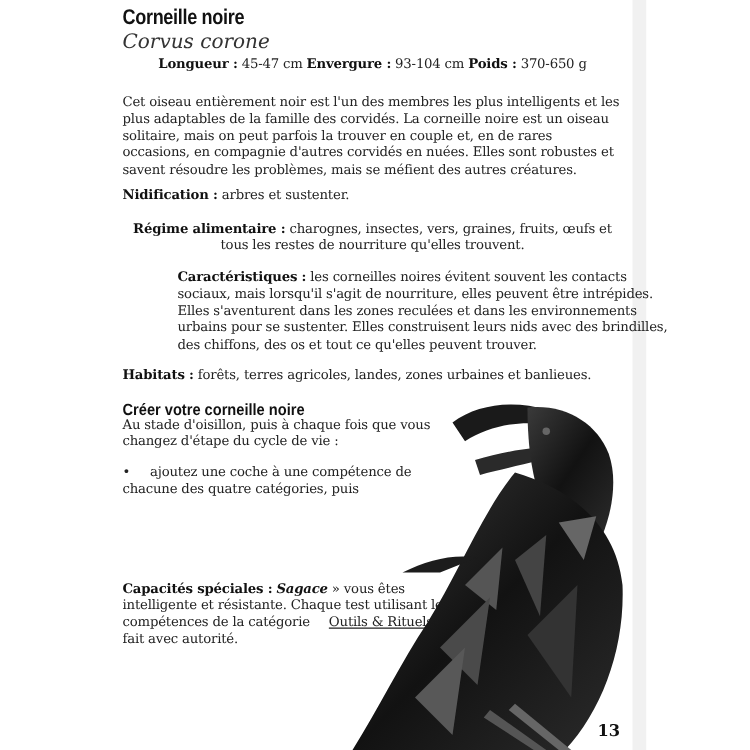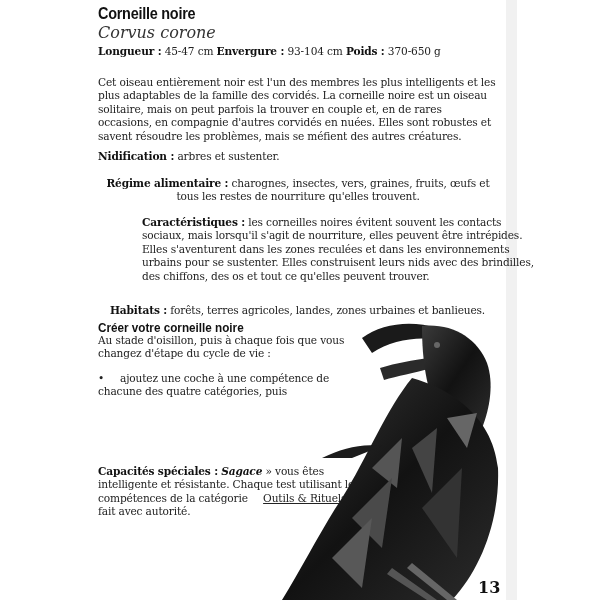--- a/index.html
+++ b/index.html
@@ -15,33 +15,33 @@
   .w400 { width:400px; }
   .w270 { width:270px; }
   .h2 { position:absolute; left:98px; top:320px; font-family:"Liberation Sans", sans-serif; font-weight:bold;
         font-size:13px; transform:scaleX(0.9); transform-origin:left; color:#111; }
   .skill { font-family:"Liberation Sans", sans-serif; font-weight:bold; font-size:8px; letter-spacing:-0.2px; }
   ul.bullets { position:absolute; left:98px; top:372px; width:270px; margin:0; padding:0; list-style:none;
                font-size:10.6px; line-height:13.4px; color:#222; letter-spacing:-0.15px; }
   ul.bullets li { position:relative; padding-left:0; }
   ul.bullets li .dot { display:inline-block; width:22px; }
   .underline { text-decoration:underline;margin-left:12px; }
-  .pagenum { position:absolute; left:478px; top:578px; font-weight:bold; font-size:16px; color:#111; }
+  .pagenum { position:absolute; left:478px; top:578px; font-weight:bold; font-size:13px; color:#111; }
   .raven { position:absolute; left:262px; top:318px; width:238px; height:282px; }
 </style>
 </head>
 <body>
 
 <div class="page"></div>
 <div class="gutter"></div>
 
 <div class="title">Corneille noire</div>
 <div class="subtitle">Corvus corone</div>
 
-<div class="p w400" style="top:45px;">
+<div class="p w400" style="top:45px;text-align:center;">
   <b>Longueur :</b>
   <span>45-47 cm</span>
   <b>Envergure :</b>
   <span>93-104 cm</span>
   <b>Poids :</b>
   <span>370-650 g</span>
 </div>
 
 <div class="p w400" style="top:76px;">Cet oiseau entièrement noir est l'un des membres les plus intelligents et les plus adaptables de la famille des corvidés. La corneille noire est un oiseau solitaire, mais on peut parfois la trouver en couple et, en de rares occasions, en compagnie d'autres corvidés en nuées. Elles sont robustes et savent résoudre les problèmes, mais se méfient des autres créatures.</div>
 
@@ -53,21 +53,21 @@
 <div class="p w400" style="top:177px;text-align:center;">
   <b>Régime alimentaire :</b>
   <span>charognes, insectes, vers, graines, fruits, œufs et tous les restes de nourriture qu'elles trouvent.</span>
 </div>
 
 <div class="p w400" style="top:216px;margin-left:44px;">
   <b>Caractéristiques :</b>
   <span>les corneilles noires évitent souvent les contacts sociaux, mais lorsqu'il s'agit de nourriture, elles peuvent être intrépides. Elles s'aventurent dans les zones reculées et dans les environnements urbains pour se sustenter. Elles construisent leurs nids avec des brindilles, des chiffons, des os et tout ce qu'elles peuvent trouver.</span>
 </div>
 
-<div class="p w400" style="top:304px;margin-left:12px;">
+<div class="p w400" style="top:294px;">
   <b>Habitats :</b>
   <span>forêts, terres agricoles, landes, zones urbaines et banlieues.</span>
 </div>
 
 <div class="h2">Créer votre corneille noire</div>
 <div class="p w270" style="top:334px;">Au stade d'oisillon, puis à chaque fois que vous changez d'étape du cycle de vie :</div>
 
 <ul class="bullets">
   <li>
     <span class="dot">•</span><span>ajoutez une coche à une compétence de chacune des quatre catégories, puis</span>

